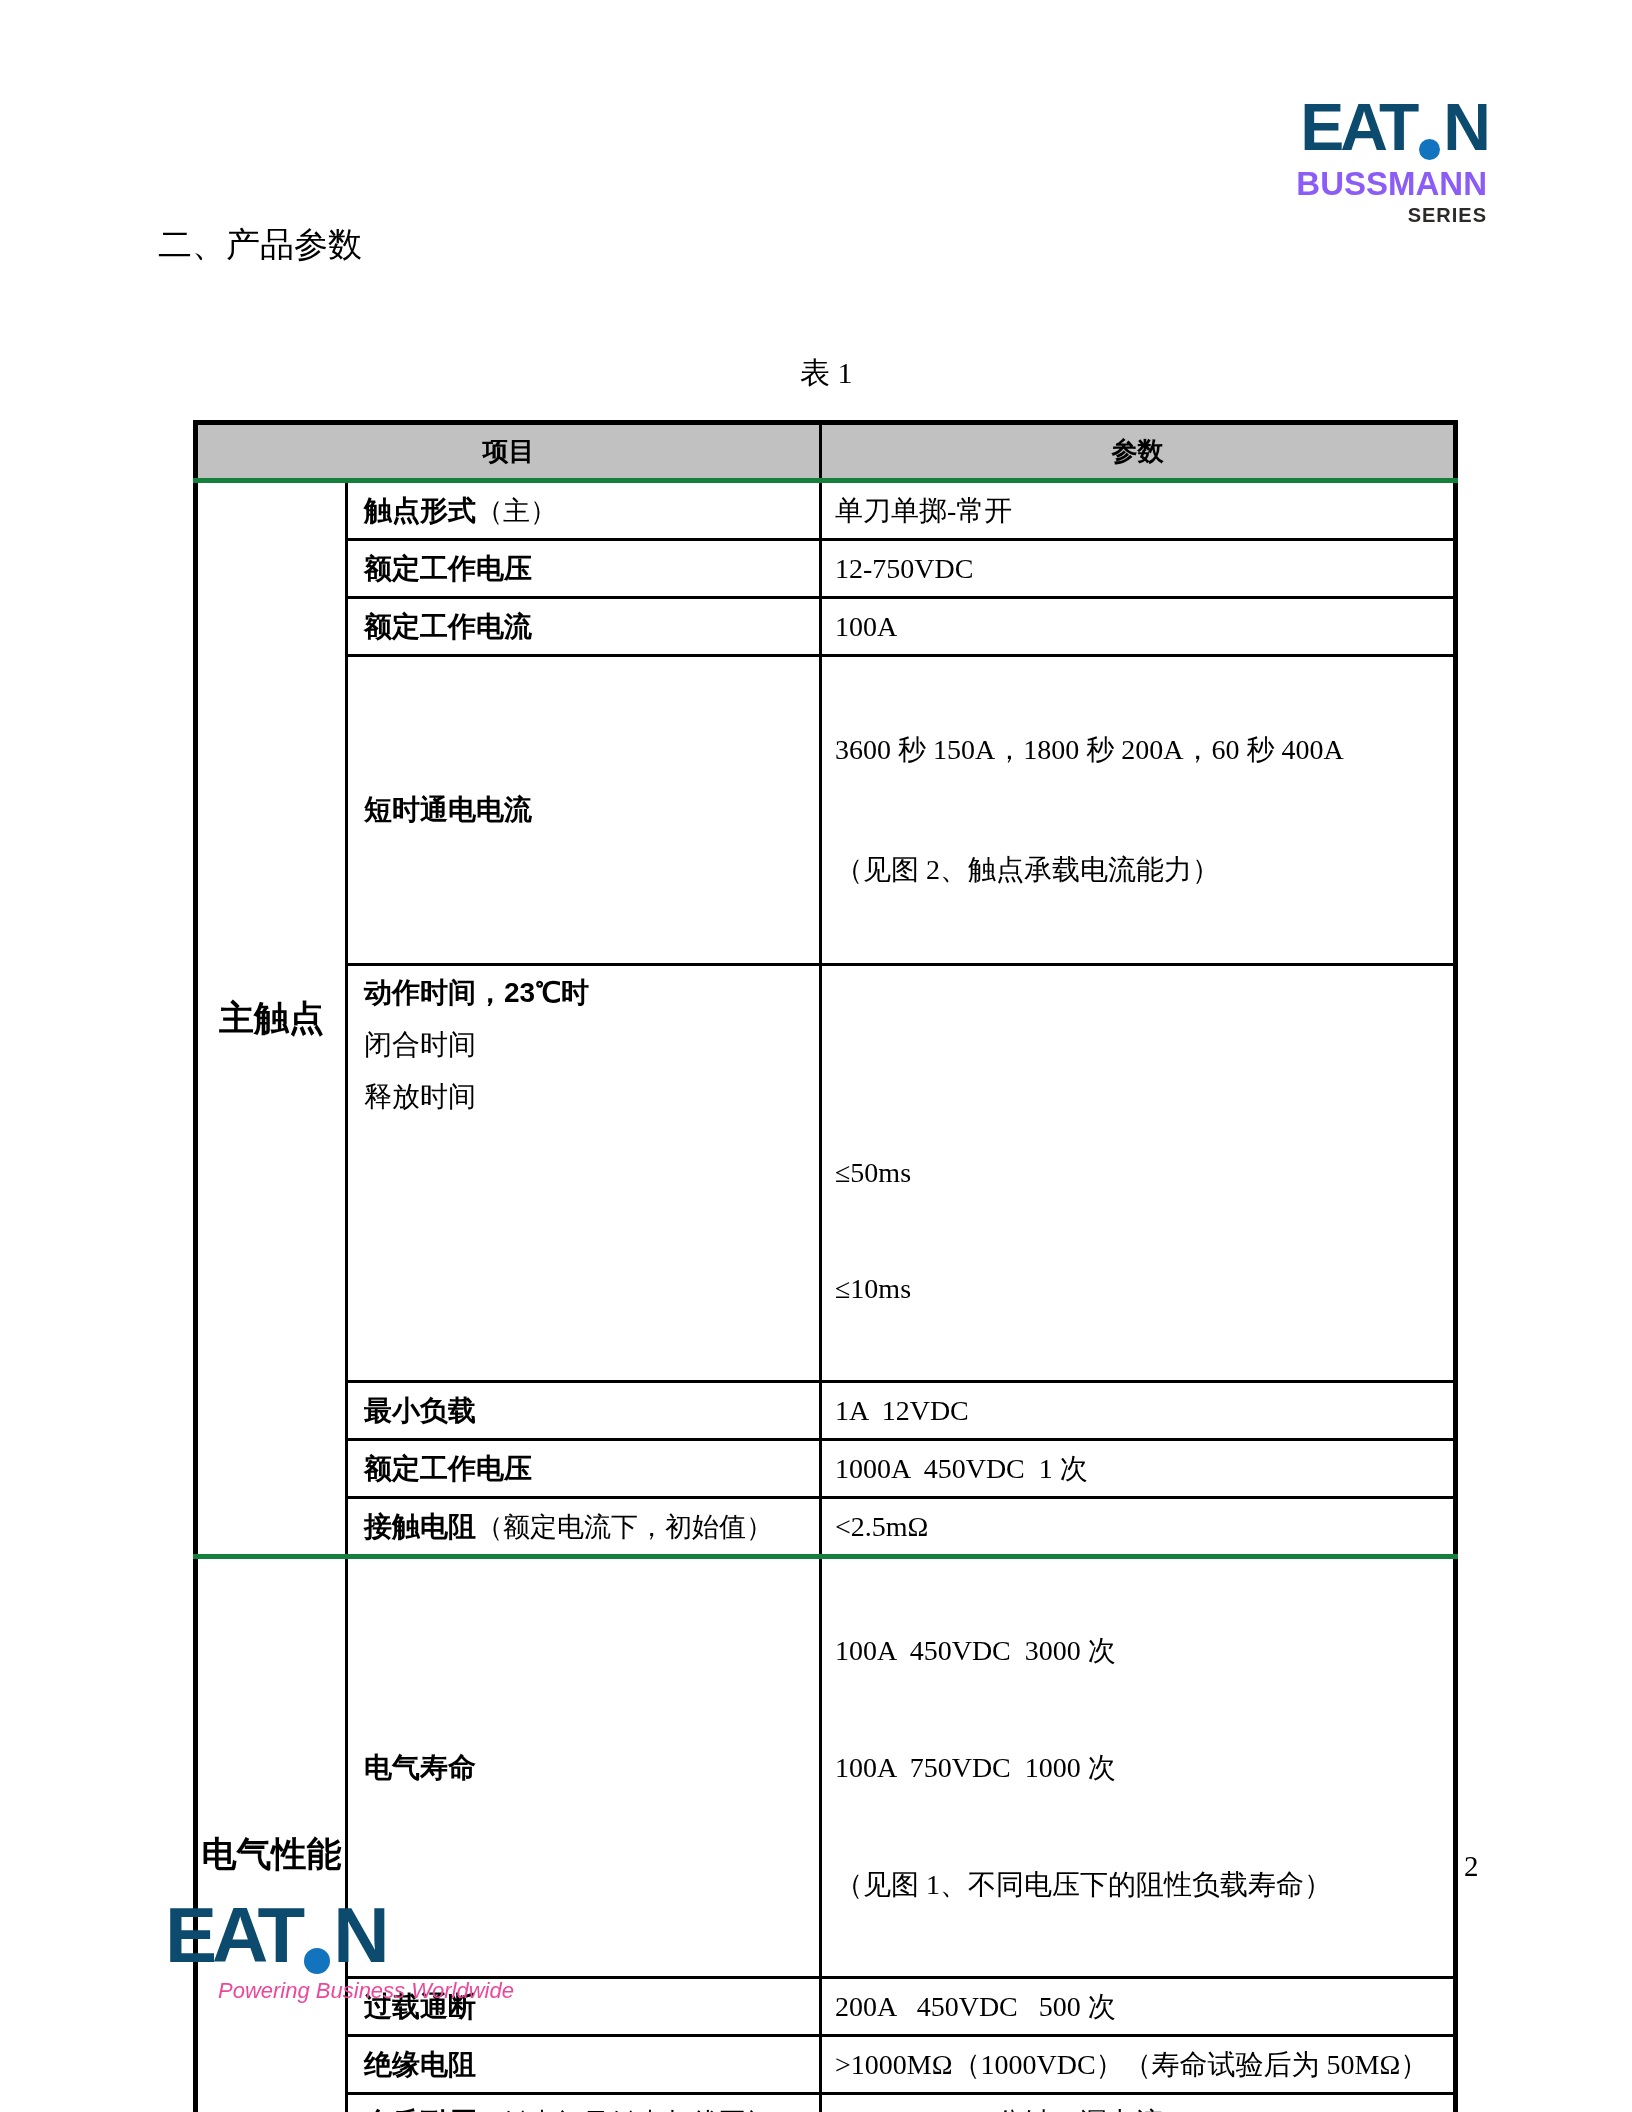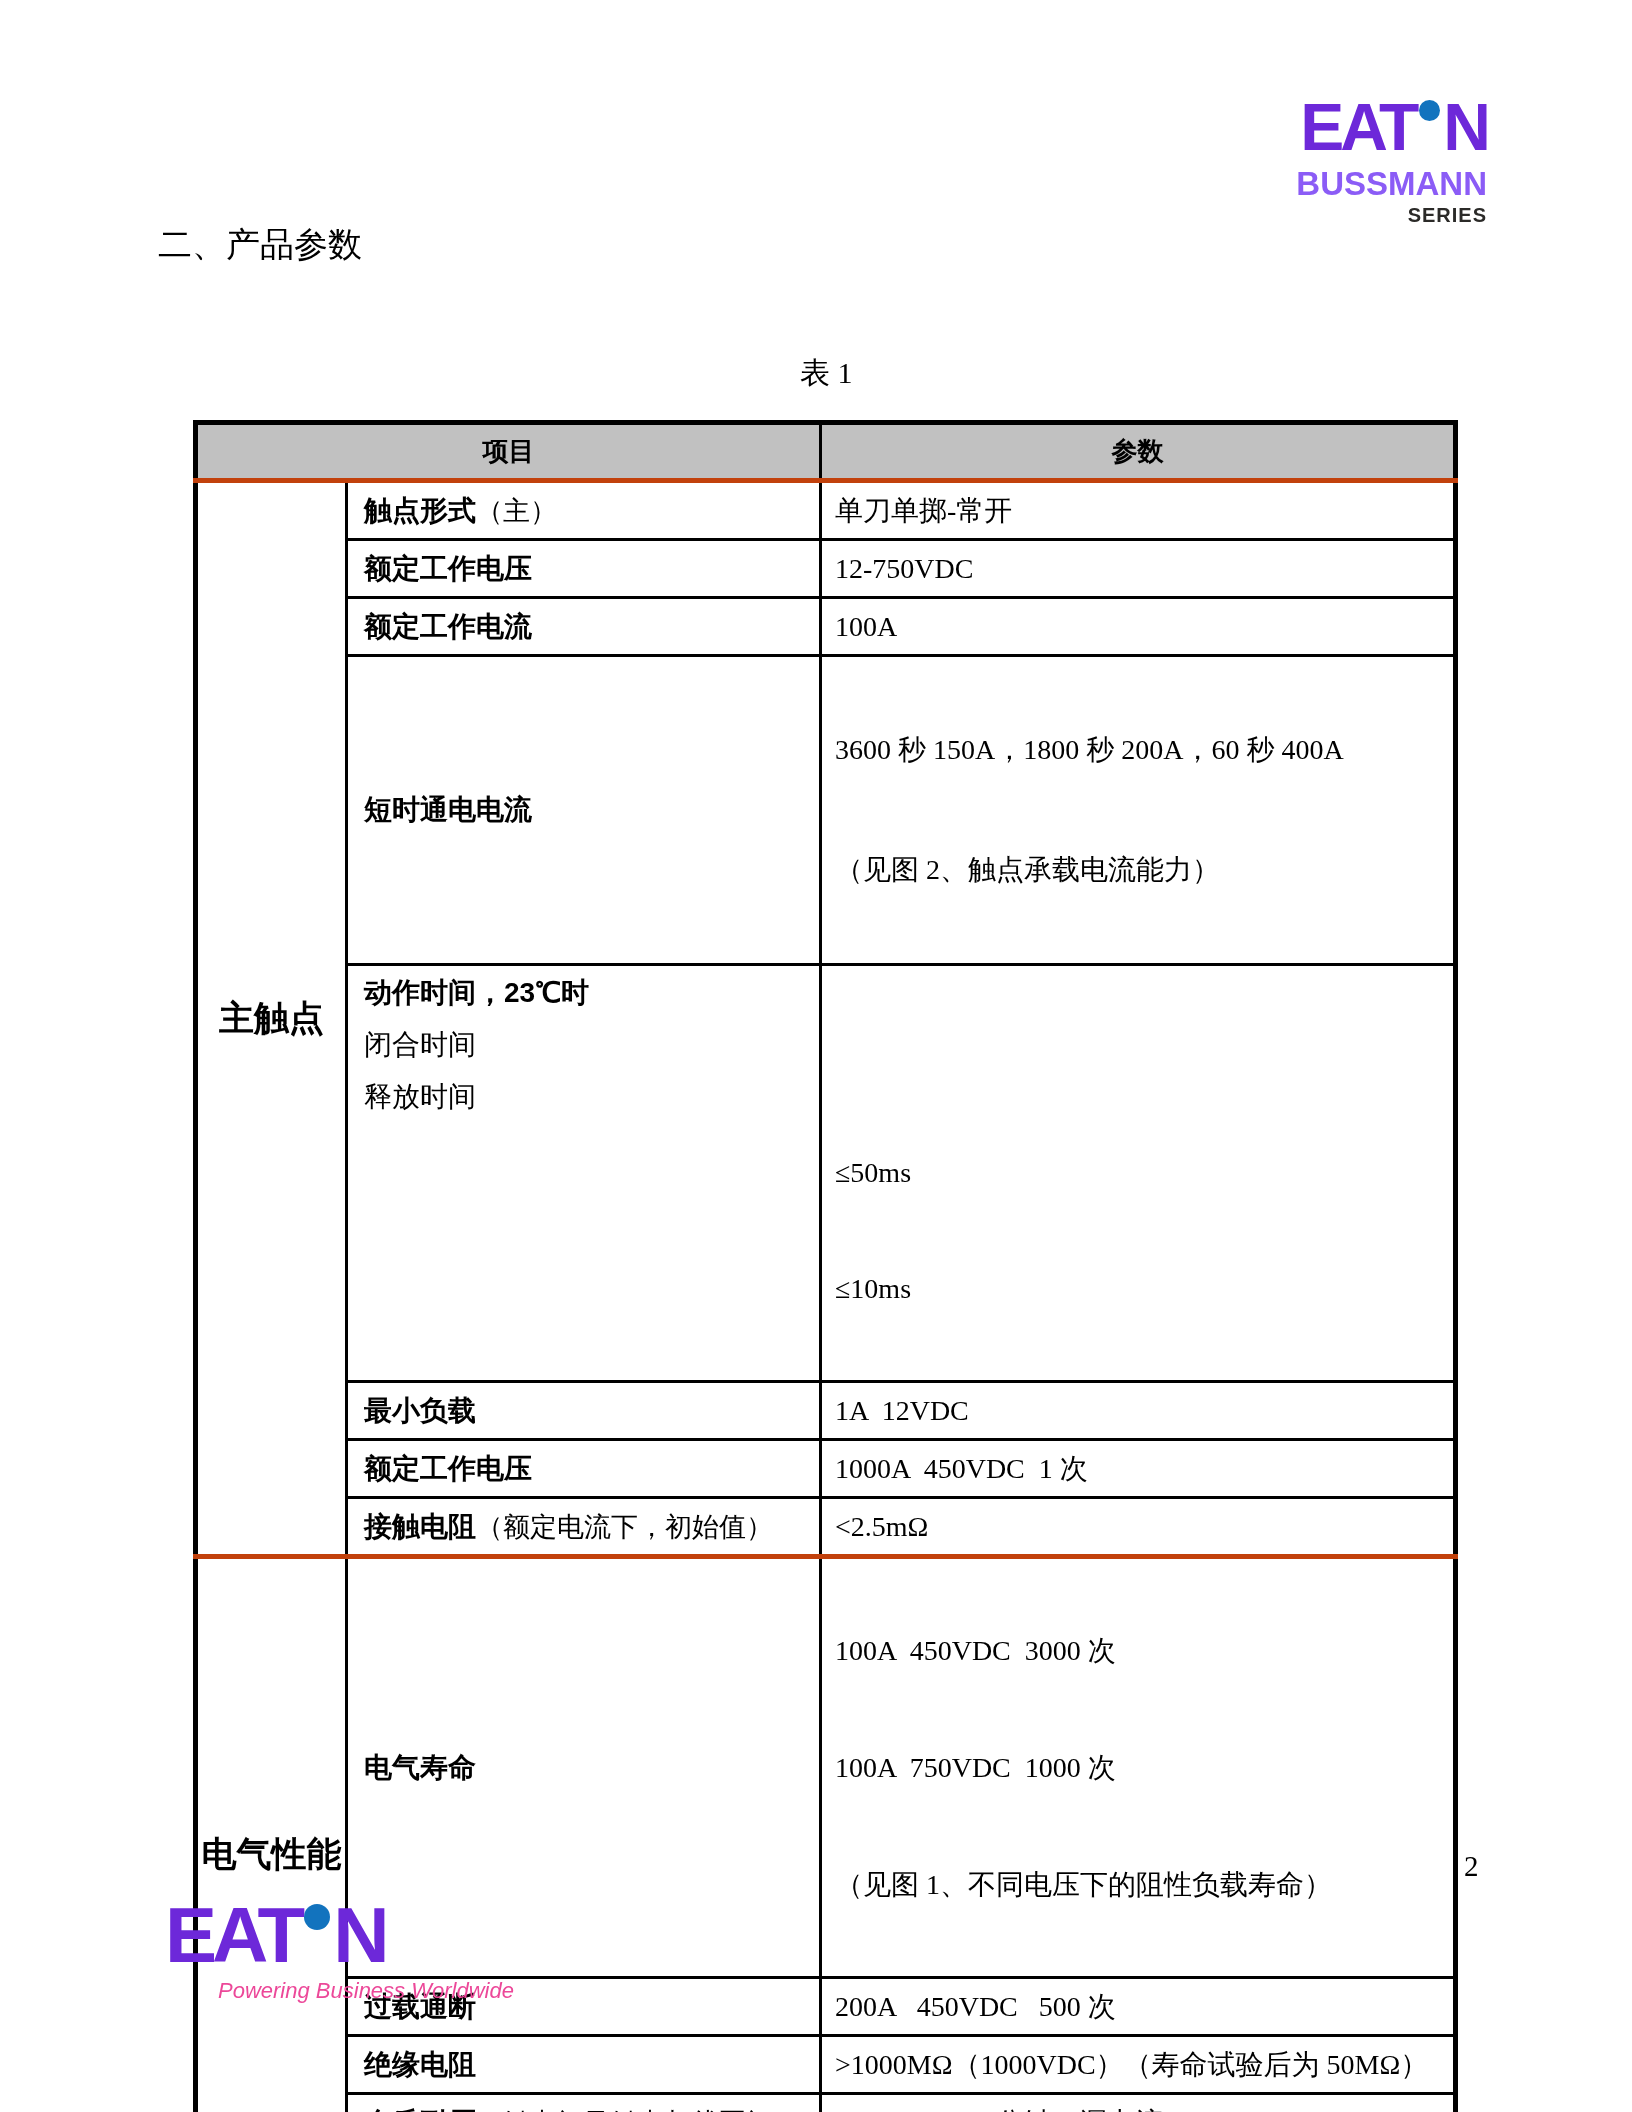--- a/index.html
+++ b/index.html
@@ -3,22 +3,22 @@
 <meta charset="utf-8">
 <style>
   html,body { margin:0; padding:0; background:#888; }
   .page {
     position:relative; width:1632px; height:2112px; background:#ffffff;
     font-family:"Liberation Serif", serif; color:#000; overflow:hidden;
   }
 
   
   .brand-top { position:absolute; top:94px; right:145px; width:200px; text-align:right; }
-  .e-word { display:inline-flex; align-items:flex-start; font-family:"Liberation Sans",sans-serif;
-            font-weight:bold; color:#6d28d9; line-height:1; letter-spacing:-4px; }
+  .e-word { display:inline-flex; align-items:flex-end; font-family:"Liberation Sans",sans-serif;
+            font-weight:bold; color:#0c4a6e; line-height:1; letter-spacing:-4px; }
   .e-word.big { font-size:66px; }
   .e-dot { display:inline-block; border-radius:50%; background:#1273BE; margin:6px 3px 0 4px; }
   .e-word.big .e-dot { width:21px; height:21px; }
   .bussmann { font-family:"Liberation Sans",sans-serif; font-weight:bold; font-size:33px;
               color:#8b5cf6; margin-top:5px; letter-spacing:0px; }
   .series   { font-family:"Liberation Sans",sans-serif; font-weight:bold; font-size:20px;
               color:#2b2a28; letter-spacing:1px; margin-top:1px; }
 
   
   .section-title { position:absolute; left:158px; top:222px; font-size:34px; margin:0;
@@ -28,21 +28,21 @@
   
   table.params { position:absolute; left:193px; top:420px; width:1260px;
                  border-collapse:collapse; table-layout:fixed;
                  border:5px solid #000; }
   col.c-grp  { width:151px; }
   col.c-item { width:474px; }
   col.c-val  { width:635px; }
   .params th { background:#C1C1C1; border:3px solid #000; height:51px;
                font-family:"Liberation Sans",sans-serif; font-weight:bold; font-size:26px; }
   .params td { border:3px solid #000; height:53px; font-size:28px; }
-  .params tr.gs td { border-top:5px solid #c2410c; }
+  .params tr.gs td { border-top:5px solid #15803d; }
   .params tr.h112 td { height:112px; }
   .params tr.h158 td { height:158px; }
   .params tr.h160 td { height:160px; }
   td.grp  { text-align:center; vertical-align:middle;
             font-family:Liberation Serif, serif; font-weight:bold; font-size:35px; }
   td.item { padding-left:16px; vertical-align:middle; }
   td.val  { padding-left:13px; vertical-align:middle; white-space:pre-wrap; }
   .b    { font-family:"Liberation Sans",sans-serif; font-weight:bold; }
   .note { font-family:"Liberation Serif",serif; font-weight:normal; font-size:27px; }
   .sub  { font-family:"Liberation Serif",serif; font-weight:normal; }

